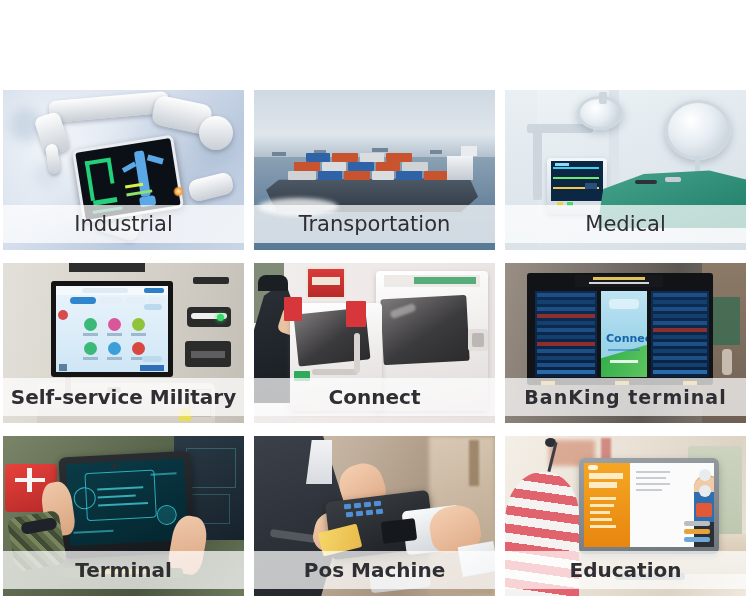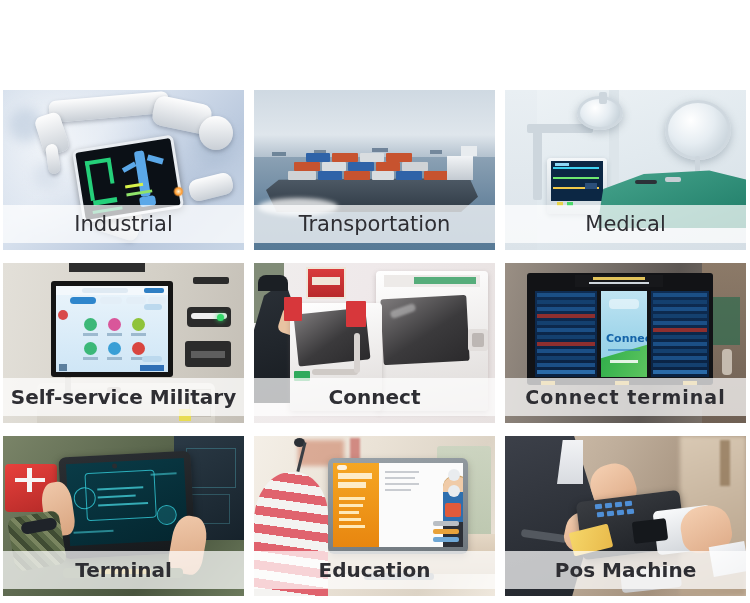--- a/index.html
+++ b/index.html
@@ -457,21 +457,21 @@
           <div class="apt-row" style="top:65px;background:#1b4f86;"></div>
           <div class="apt-row" style="top:72px;background:#14406f;"></div>
           <div class="apt-row" style="top:79px;background:#2a6aa8;"></div>
         </div>
         <div style="position:absolute;left:36px;top:118px;width:14px;height:4px;background:#c9a33a;"></div>
         <div style="position:absolute;left:110px;top:118px;width:14px;height:4px;background:#c9a33a;"></div>
         <div style="position:absolute;left:178px;top:118px;width:14px;height:4px;background:#c9a33a;"></div>
         <div style="position:absolute;right:14px;top:86px;width:10px;height:26px;background:#d8cfc4;opacity:.8;border-radius:4px;"></div>
       </div>
       <div class="tile-label lbl-spaced">
-        <span>Connect  terminal</span>
+        <span>BanKing  terminal</span>
       </div>
     </div>
 
     <div class="tile">
       <div class="tile-photo ph-mil">
         <div class="mil-bg"></div>
         <div style="position:absolute;right:0;top:0;width:70px;height:104px;background:linear-gradient(150deg,#2b3a46,#16222b);"></div>
         <div style="position:absolute;right:8px;top:12px;width:50px;height:40px;border:1px solid #3f7f8c;opacity:.6;"></div>
         <div style="position:absolute;right:14px;top:58px;width:40px;height:30px;border:1px solid #3f7f8c;opacity:.5;"></div>
         <div class="mil-red"></div>
@@ -491,20 +491,51 @@
         </div>
         <div class="mil-hand" style="left:40px;top:46px;width:30px;height:54px;transform:rotate(-8deg);"></div>
         <div class="mil-sleeve" style="left:8px;top:78px;width:52px;height:54px;border-radius:8px;transform:rotate(-10deg);"></div>
         <div style="position:absolute;left:18px;top:84px;width:36px;height:12px;background:#1f2329;border-radius:6px;transform:rotate(-10deg);"></div>
         <div class="mil-hand" style="left:168px;top:80px;width:34px;height:58px;transform:rotate(10deg);"></div>
         <div style="position:absolute;left:60px;bottom:18px;width:120px;height:10px;background:#5f6c4c;border-radius:4px;"></div>
         <div style="position:absolute;left:96px;bottom:22px;width:52px;height:5px;background:#c7a23c;border-radius:2px;"></div>
       </div>
       <div class="tile-label lbl-bold">
         <span>Terminal</span>
+      </div>
+    </div>
+
+    <div class="tile">
+      <div class="tile-photo ph-pos">
+        <div class="pos-bg"></div>
+        <div style="position:absolute;right:0;top:0;width:66px;height:160px;background:linear-gradient(160deg,#d9c9b4,#b19c84);filter:blur(2px);"></div>
+        <div style="position:absolute;right:16px;top:4px;width:10px;height:46px;background:#8a6f50;opacity:.7;filter:blur(1px);"></div>
+        <div class="pos-suit"></div>
+        <div class="pos-shirt"></div>
+        <div style="position:absolute;left:16px;top:96px;width:46px;height:8px;background:#53585f;border-radius:4px;transform:rotate(8deg);"></div>
+        <div class="pos-hand" style="left:86px;top:28px;width:44px;height:44px;transform:rotate(-18deg);"></div>
+        <div class="pos-hand" style="left:60px;top:76px;width:48px;height:42px;transform:rotate(12deg);"></div>
+        <div class="pos-dev"></div>
+        <div class="pos-white"></div>
+        <div class="pos-key" style="left:90px;top:68px;transform:rotate(-7deg);"></div>
+        <div class="pos-key" style="left:100px;top:67px;transform:rotate(-7deg);"></div>
+        <div class="pos-key" style="left:110px;top:66px;transform:rotate(-7deg);"></div>
+        <div class="pos-key" style="left:120px;top:65px;transform:rotate(-7deg);"></div>
+        <div class="pos-key" style="left:92px;top:76px;transform:rotate(-7deg);"></div>
+        <div class="pos-key" style="left:102px;top:75px;transform:rotate(-7deg);"></div>
+        <div class="pos-key" style="left:112px;top:74px;transform:rotate(-7deg);"></div>
+        <div class="pos-key" style="left:122px;top:73px;transform:rotate(-7deg);"></div>
+        <div style="position:absolute;left:128px;top:84px;width:34px;height:22px;background:#15181c;border-radius:3px;transform:rotate(-7deg);"></div>
+        <div class="pos-card"></div>
+        <div class="pos-hand" style="left:176px;top:70px;width:50px;height:46px;transform:rotate(-10deg);"></div>
+        <div style="position:absolute;left:206px;top:108px;width:36px;height:30px;background:linear-gradient(160deg,#f4f5f7,#d6d9de);transform:rotate(-10deg);"></div>
+        <div style="position:absolute;left:116px;bottom:6px;width:60px;height:22px;background:#cfd2d6;border-radius:4px;transform:rotate(-6deg);opacity:.9;"></div>
+      </div>
+      <div class="tile-label lbl-bold">
+        <span>Pos Machine</span>
       </div>
     </div>
 
     <div class="tile">
       <div class="tile-photo ph-edu">
         <div class="edu-bg"></div>
         <div class="edu-shelf"></div>
         <div style="position:absolute;left:44px;top:4px;width:46px;height:26px;background:#c9785a;opacity:.55;filter:blur(2px);"></div>
         <div style="position:absolute;left:96px;top:2px;width:10px;height:30px;background:#c0504a;opacity:.6;filter:blur(1px);"></div>
         <div style="position:absolute;left:0;bottom:22px;right:0;height:40px;background:linear-gradient(180deg,#e5d8c6,#cdbca6);"></div>
@@ -538,45 +569,14 @@
         <div class="edu-mic-head"></div>
         <div class="edu-mic"></div>
         <div style="position:absolute;left:110px;bottom:16px;width:70px;height:7px;background:#9aa2a8;border-radius:3px;"></div>
         <div class="edu-stripe"></div>
       </div>
       <div class="tile-label lbl-bold">
         <span>Education</span>
       </div>
     </div>
 
-    <div class="tile">
-      <div class="tile-photo ph-pos">
-        <div class="pos-bg"></div>
-        <div style="position:absolute;right:0;top:0;width:66px;height:160px;background:linear-gradient(160deg,#d9c9b4,#b19c84);filter:blur(2px);"></div>
-        <div style="position:absolute;right:16px;top:4px;width:10px;height:46px;background:#8a6f50;opacity:.7;filter:blur(1px);"></div>
-        <div class="pos-suit"></div>
-        <div class="pos-shirt"></div>
-        <div style="position:absolute;left:16px;top:96px;width:46px;height:8px;background:#53585f;border-radius:4px;transform:rotate(8deg);"></div>
-        <div class="pos-hand" style="left:86px;top:28px;width:44px;height:44px;transform:rotate(-18deg);"></div>
-        <div class="pos-hand" style="left:60px;top:76px;width:48px;height:42px;transform:rotate(12deg);"></div>
-        <div class="pos-dev"></div>
-        <div class="pos-white"></div>
-        <div class="pos-key" style="left:90px;top:68px;transform:rotate(-7deg);"></div>
-        <div class="pos-key" style="left:100px;top:67px;transform:rotate(-7deg);"></div>
-        <div class="pos-key" style="left:110px;top:66px;transform:rotate(-7deg);"></div>
-        <div class="pos-key" style="left:120px;top:65px;transform:rotate(-7deg);"></div>
-        <div class="pos-key" style="left:92px;top:76px;transform:rotate(-7deg);"></div>
-        <div class="pos-key" style="left:102px;top:75px;transform:rotate(-7deg);"></div>
-        <div class="pos-key" style="left:112px;top:74px;transform:rotate(-7deg);"></div>
-        <div class="pos-key" style="left:122px;top:73px;transform:rotate(-7deg);"></div>
-        <div style="position:absolute;left:128px;top:84px;width:34px;height:22px;background:#15181c;border-radius:3px;transform:rotate(-7deg);"></div>
-        <div class="pos-card"></div>
-        <div class="pos-hand" style="left:176px;top:70px;width:50px;height:46px;transform:rotate(-10deg);"></div>
-        <div style="position:absolute;left:206px;top:108px;width:36px;height:30px;background:linear-gradient(160deg,#f4f5f7,#d6d9de);transform:rotate(-10deg);"></div>
-        <div style="position:absolute;left:116px;bottom:6px;width:60px;height:22px;background:#cfd2d6;border-radius:4px;transform:rotate(-6deg);opacity:.9;"></div>
-      </div>
-      <div class="tile-label lbl-bold">
-        <span>Pos Machine</span>
-      </div>
-    </div>
-
   </div>
 </div>
 
 </body></html>

